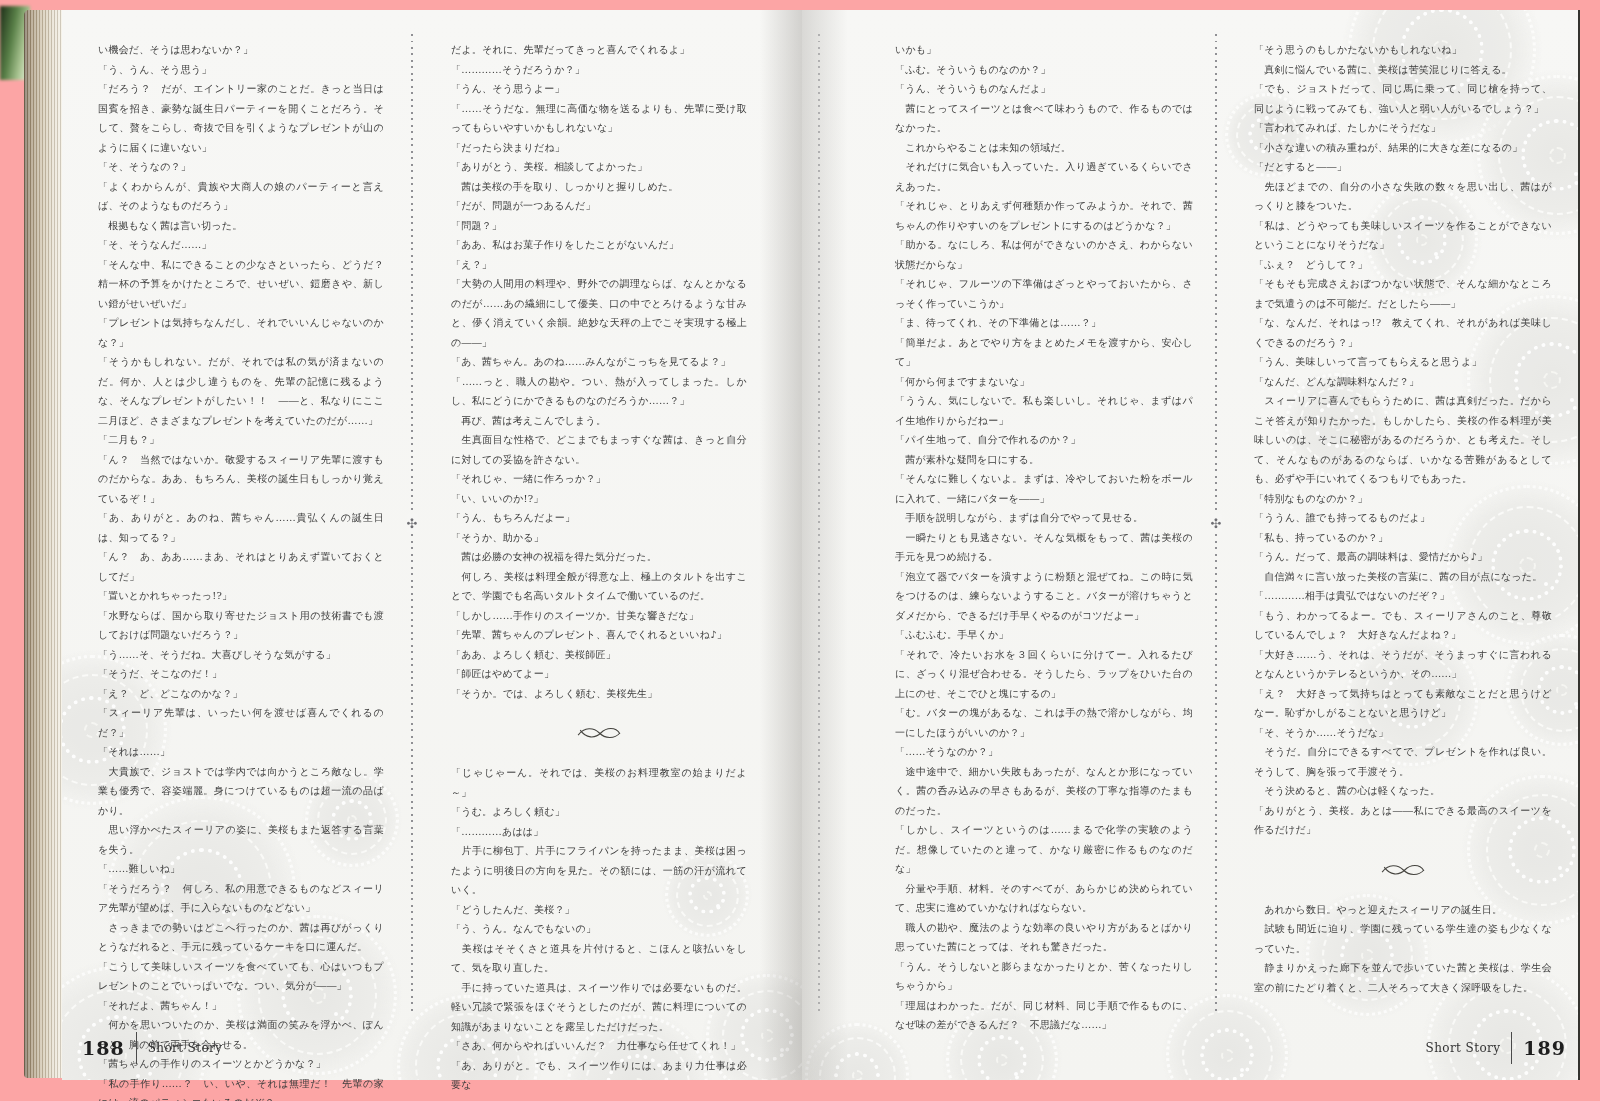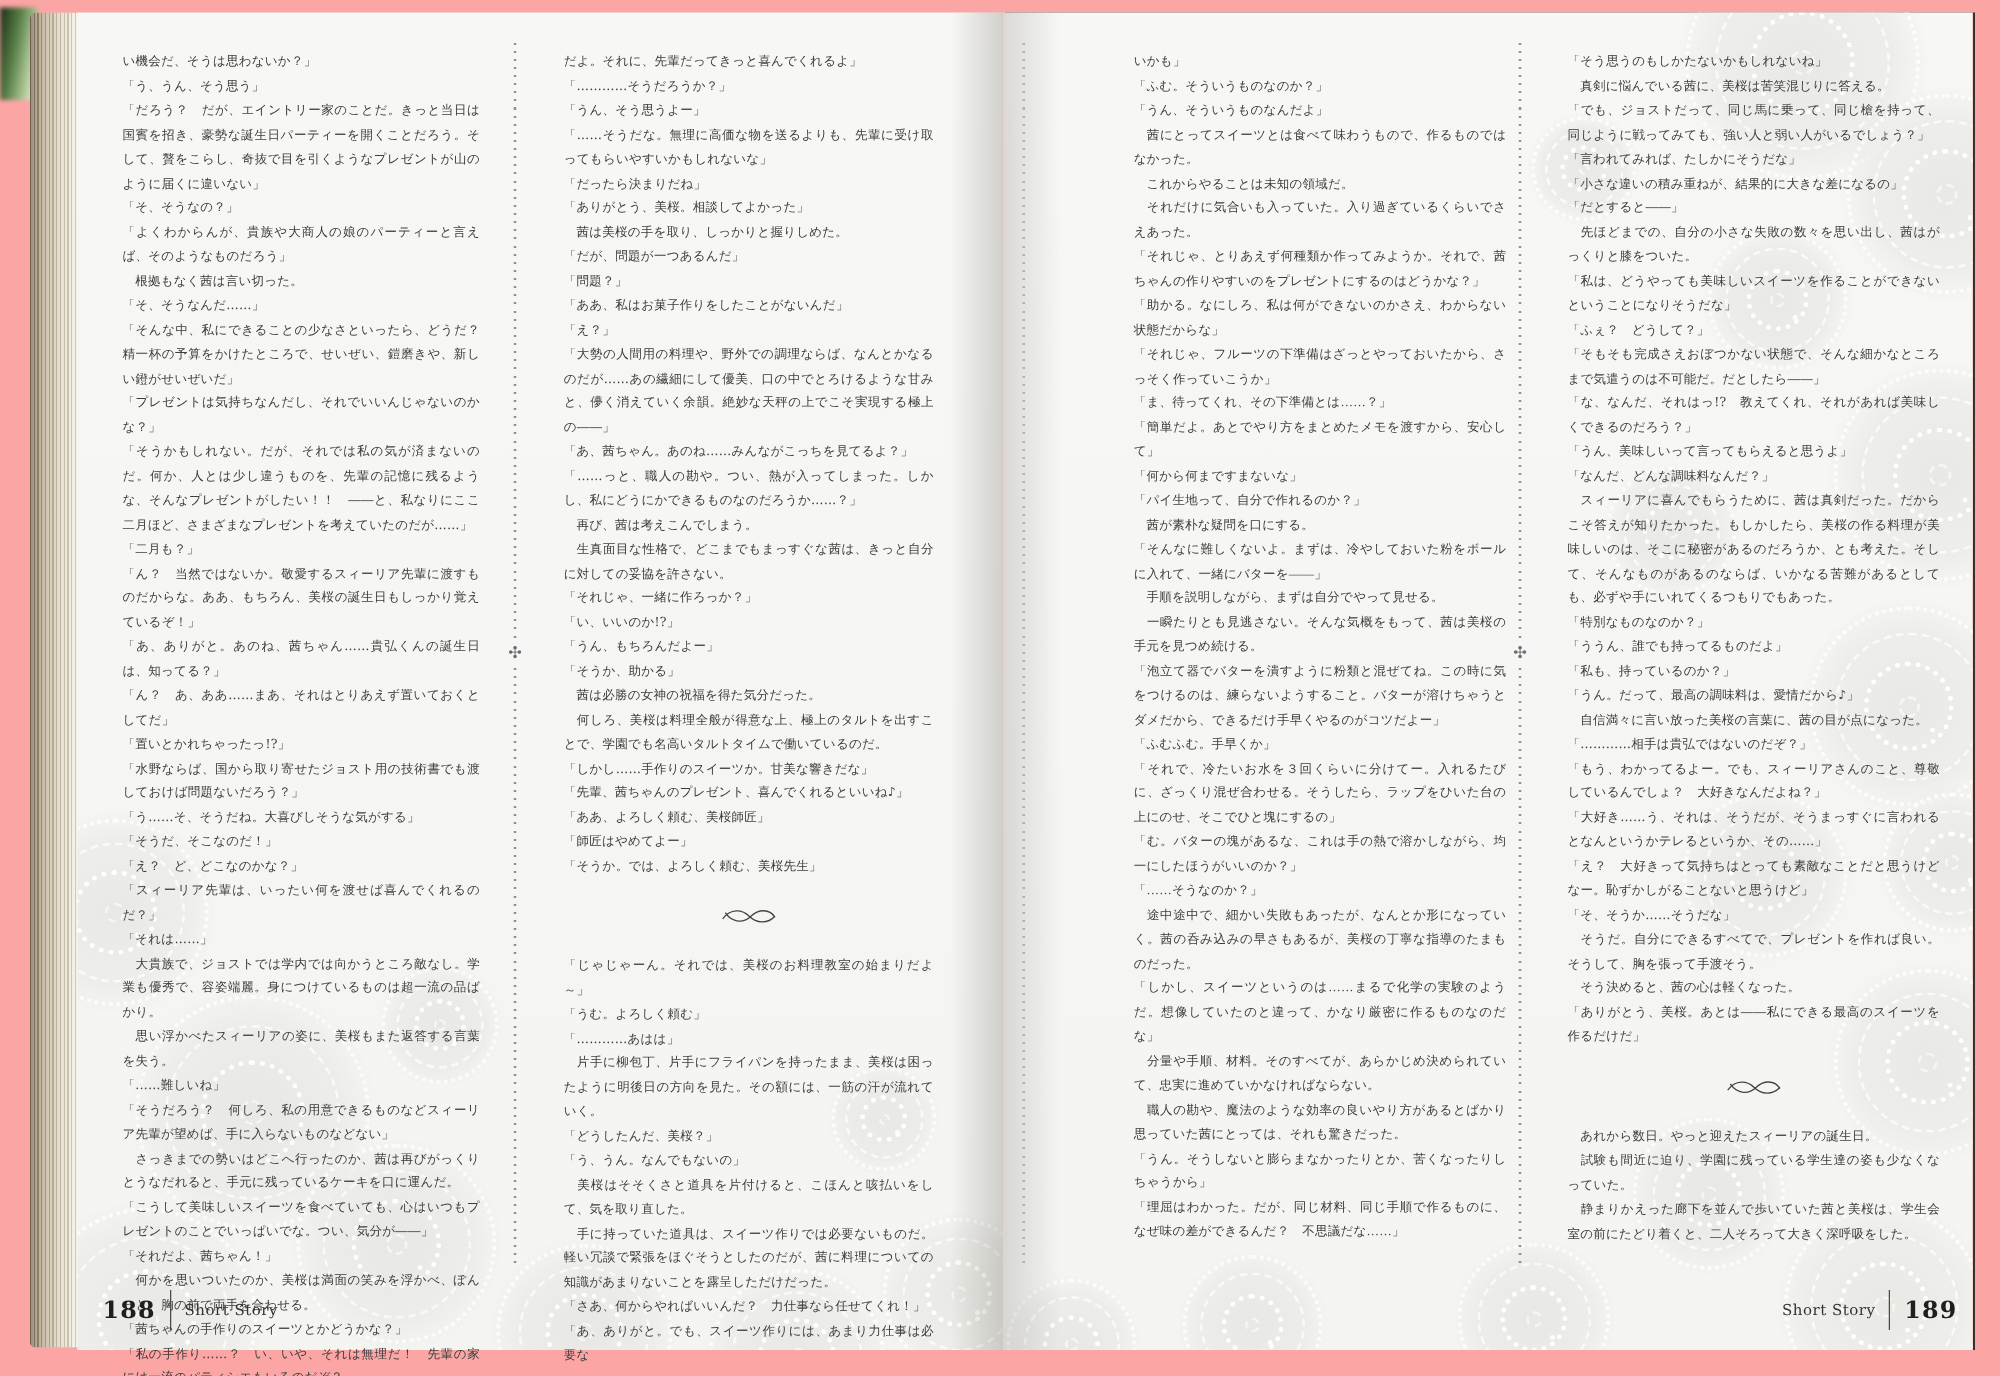--- a/index.html
+++ b/index.html
@@ -28,21 +28,21 @@
   .doily .r1{inset:3%;border:3px dotted #fdfdfc;}
   .doily .r2{inset:15%;border:2px dashed #fbfbf9;}
   .doily .r3{inset:29%;border:4px dotted #ffffff;}
   .doily .r4{inset:45%;border:2px dashed #f6f6f2;}
   .doily .rc{inset:60%;background:#e1e1dd;border:2px dotted #fff;}
   
   .col{position:absolute;top:30px;z-index:2;color:#3c3c3c;font-size:10px;line-height:19.5px;letter-spacing:.2px;}
   .col p{margin:0;text-align:justify;}
   .col1{left:36px;width:286px;}
   .col2{left:389px;width:296px;}
-  .col3{left:105px;width:298px;font-family:Liberation Serif, serif;}
+  .col3{left:93px;width:298px;}
   .col4{left:452px;width:298px;}
   
   .vdiv{position:absolute;top:24px;height:978px;width:2px;z-index:2;
     background:repeating-linear-gradient(to bottom, rgba(118,118,124,.8) 0 1.6px, rgba(118,118,124,0) 1.6px 6.5px);}
   .vdiv.margin{opacity:.55;}
   .vdiv .orn{position:absolute;top:50%;left:50%;transform:translate(-50%,-50%);
     font-size:13px;line-height:1;color:#6d6d72;background:#f6f6f4;padding:3px 0;}
   
   .flourish{display:flex;justify-content:center;margin:22px 0;}
   .flourish svg{display:block;}
@@ -332,20 +332,21 @@
         <p>「うん、そういうものなんだよ」</p>
         <p>　茜にとってスイーツとは食べて味わうもので、作るものではなかった。</p>
         <p>　これからやることは未知の領域だ。</p>
         <p>　それだけに気合いも入っていた。入り過ぎているくらいでさえあった。</p>
         <p>「それじゃ、とりあえず何種類か作ってみようか。それで、茜ちゃんの作りやすいのをプレゼントにするのはどうかな？」</p>
         <p>「助かる。なにしろ、私は何ができないのかさえ、わからない状態だからな」</p>
         <p>「それじゃ、フルーツの下準備はざっとやっておいたから、さっそく作っていこうか」</p>
         <p>「ま、待ってくれ、その下準備とは……？」</p>
         <p>「簡単だよ。あとでやり方をまとめたメモを渡すから、安心して」</p>
         <p>「何から何まですまないな」</p>
+        <p>「ううん、気にしないで。私も楽しいし。それじゃ、まずはパイ生地作りからだねー」</p>
         <p>「パイ生地って、自分で作れるのか？」</p>
         <p>　茜が素朴な疑問を口にする。</p>
         <p>「そんなに難しくないよ。まずは、冷やしておいた粉をボールに入れて、一緒にバターを――」</p>
         <p>　手順を説明しながら、まずは自分でやって見せる。</p>
         <p>　一瞬たりとも見逃さない。そんな気概をもって、茜は美桜の手元を見つめ続ける。</p>
         <p>「泡立て器でバターを潰すように粉類と混ぜてね。この時に気をつけるのは、練らないようすること。バターが溶けちゃうとダメだから、できるだけ手早くやるのがコツだよー」</p>
         <p>「ふむふむ。手早くか」</p>
         <p>「それで、冷たいお水を３回くらいに分けてー。入れるたびに、ざっくり混ぜ合わせる。そうしたら、ラップをひいた台の上にのせ、そこでひと塊にするの」</p>
         <p>「む。バターの塊があるな、これは手の熱で溶かしながら、均一にしたほうがいいのか？」</p>
         <p>「……そうなのか？」</p>

